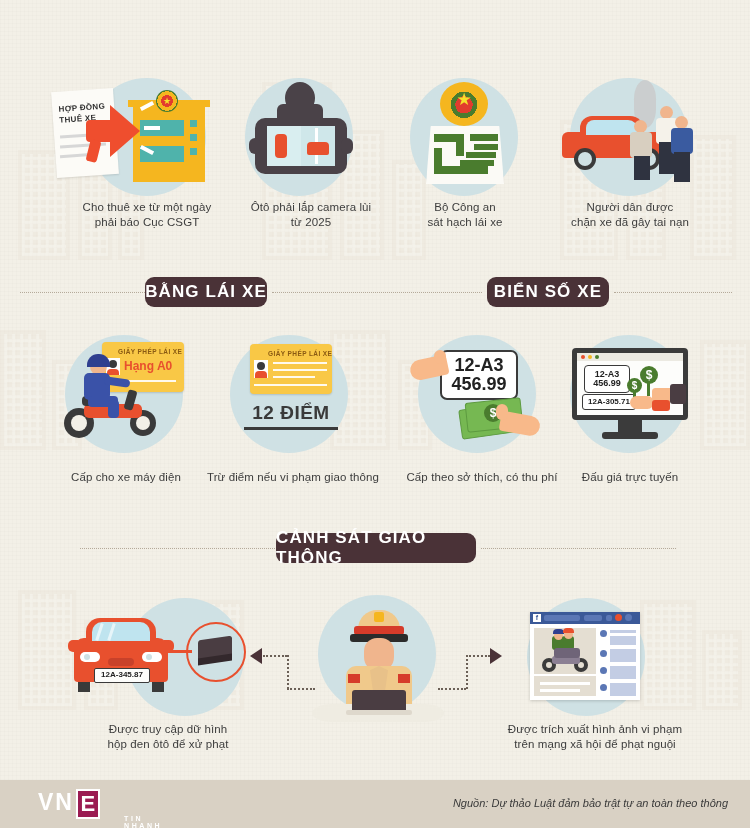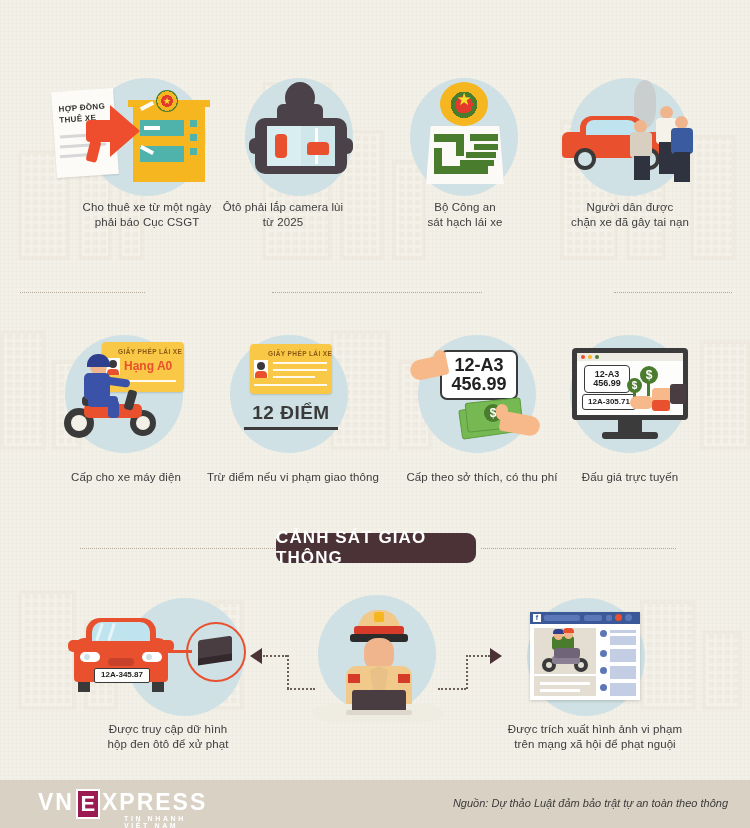--- a/index.html
+++ b/index.html
@@ -178,21 +178,21 @@
       <div class="dash-body" style="left:10px;top:38px;width:92px;height:56px;"></div>
       <div class="dash-screen" style="left:22px;top:46px;width:68px;height:40px;"></div>
       <div style="position:absolute;left:22px;top:46px;width:34px;height:40px;background:#d9eef0;"></div>
       <div style="position:absolute;left:30px;top:54px;width:12px;height:24px;background:#e8502e;border-radius:4px;"></div>
       <div style="position:absolute;left:56px;top:46px;width:34px;height:40px;background:#cfe7ea;"></div>
       <div style="position:absolute;left:70px;top:48px;width:3px;height:36px;background:#fff;"></div>
       <div style="position:absolute;left:62px;top:62px;width:22px;height:13px;background:#e8502e;border-radius:4px 4px 2px 2px;"></div>
       <div class="dash-lens" style="left:4px;top:58px;width:12px;height:16px;border-radius:6px;"></div>
       <div class="dash-lens" style="left:96px;top:58px;width:12px;height:16px;border-radius:6px;"></div>
     </div>
-    <div class="caption" style="left:200px;top:200px;width:166px;">
+    <div class="caption" style="left:228px;top:200px;width:166px;">
       <span>Ôtô phải lắp camera lùi</span><br><span>từ 2025</span>
     </div>
   </div>
 
   <div>
     <div class="circle" style="left:410px;top:78px;width:108px;height:118px;"></div>
     <div class="ill" style="left:410px;top:80px;width:110px;height:112px;">
       <div class="emb" style="left:30px;top:2px;width:48px;height:44px;background:radial-gradient(circle at 50% 52%,#e23b2e 0 26%,#4a7c2e 26% 40%,#f5b61f 40% 100%);"></div>
       <div style="position:absolute;left:46px;top:12px;width:16px;height:16px;color:#f5e02a;font-size:17px;line-height:16px;text-align:center;">★</div>
       <div style="position:absolute;left:16px;top:46px;width:78px;height:58px;background:#fbfaf6;clip-path:polygon(6% 0,94% 0,100% 100%,0 100%);box-shadow:0 1px 2px rgba(0,0,0,.12);"></div>
@@ -237,21 +237,27 @@
         <div style="position:absolute;left:-1px;top:12px;width:22px;height:26px;background:#3a5ba0;border-radius:4px;"></div>
         <div style="position:absolute;left:2px;top:36px;width:16px;height:30px;background:#2f3340;"></div>
       </div>
     </div>
     <div class="caption" style="left:540px;top:200px;width:180px;">
       <span>Người dân được</span><br><span>chặn xe đã gây tai nạn</span>
     </div>
   </div>
 
   <div class="dots" style="left:20px;top:292px;width:125px;"></div>
+  <div class="badge" style="left:145px;top:277px;width:122px;">
+    <span>BẰNG LÁI XE</span>
+  </div>
   <div class="dots" style="left:272px;top:292px;width:210px;"></div>
+  <div class="badge" style="left:487px;top:277px;width:122px;">
+    <span>BIỂN SỐ XE</span>
+  </div>
   <div class="dots" style="left:614px;top:292px;width:118px;"></div>
 
   <div>
     <div class="circle" style="left:65px;top:335px;width:118px;height:118px;"></div>
     <div class="ill" style="left:52px;top:338px;width:150px;height:118px;">
 
       <div class="lic" style="left:50px;top:4px;width:82px;height:50px;"></div>
       <div class="lic-hdr" style="left:66px;top:10px;font-size:6.5px;">GIẤY PHÉP LÁI XE</div>
       <div class="lic-photo" style="left:54px;top:20px;width:14px;height:17px;"></div>
       <div style="position:absolute;left:57px;top:22px;width:8px;height:8px;background:#3a3a3a;border-radius:50%;"></div>
@@ -460,19 +466,18 @@
     </div>
     <div class="caption" style="left:470px;top:722px;width:250px;">
       <span>Được trích xuất hình ảnh vi phạm</span><br><span>trên mạng xã hội để phạt nguội</span>
     </div>
   </div>
 
   <div class="footer">
     <div class="logo">
       <span class="vn">VN</span>
       <span class="ebox">E</span>
-      <span class="xp">XPRESS</span>
       <span class="tag">TIN NHANH VIỆT NAM</span>
     </div>
     <div class="source">Nguồn: Dự thảo Luật đảm bảo trật tự an toàn theo thông</div>
   </div>
 
 </div>
 
 </body></html>

